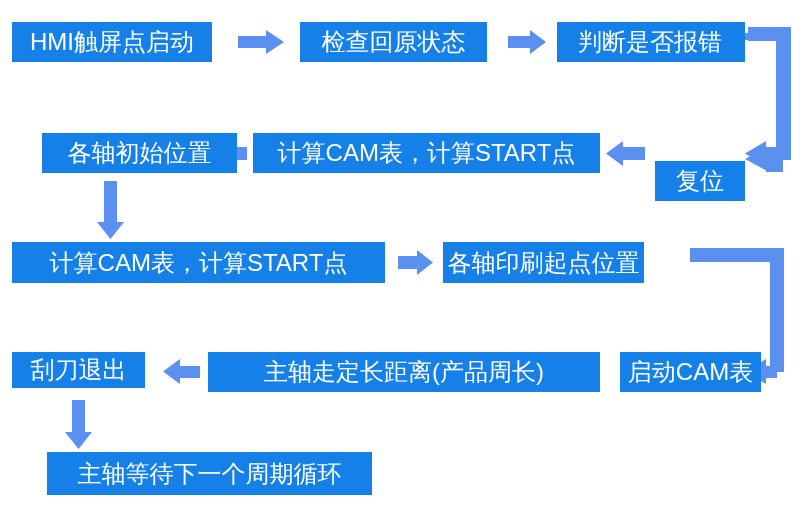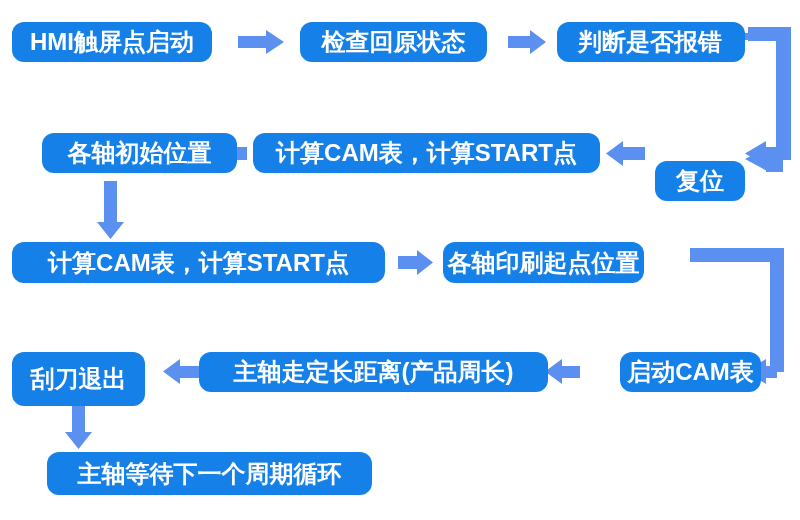--- a/index.html
+++ b/index.html
@@ -19,23 +19,23 @@
     overflow: hidden;
   }
   .node {
     position: absolute;
     display: flex;
     align-items: center;
     justify-content: center;
     box-sizing: border-box;
     background: #1580e8;
     color: #ffffff;
-    border-radius: 12px;
+    border-radius: 0;
     font-size: 24px;
-    font-weight: 700;
+    font-weight: 400;
     letter-spacing: 0px;
     line-height: 1;
     white-space: nowrap;
     padding: 0 10px;
     user-select: none;
   }
   .conn-svg {
     position: absolute;
     left: 0;
     top: 0;
@@ -107,18 +107,18 @@
   <div class="node" style="left:557px; top:22px;  width:188px; height:40px;padding-left:8px;">判断是否报错</div>
 
   <div class="node" style="left:655px; top:133px; width:90px;  height:40px;margin-top:28px;">复位</div>
   <div class="node" style="left:253px; top:133px; width:347px; height:40px;">计算CAM表，计算START点</div>
   <div class="node" style="left:12px;  top:133px; width:195px; height:40px;margin-left:30px;">各轴初始位置</div>
 
   <div class="node" style="left:12px;  top:242px; width:373px; height:41px;">计算CAM表，计算START点</div>
   <div class="node" style="left:443px; top:242px; width:201px; height:41px;">各轴印刷起点位置</div>
 
   <div class="node" style="left:620px; top:352px; width:141px; height:40px;">启动CAM表</div>
-  <div class="node" style="left:199px; top:352px; width:349px; height:40px;">主轴走定长距离(产品周长)</div>
-  <div class="node" style="left:12px;  top:352px; width:133px; height:54px;">刮刀退出</div>
+  <div class="node" style="left:208px; top:352px; width:392px; height:40px;">主轴走定长距离(产品周长)</div>
+  <div class="node" style="left:12px;  top:352px; width:133px; height:36px;">刮刀退出</div>
 
   <div class="node" style="left:30px; top:452px; width:325px; height:43px;margin-left:17px;">主轴等待下一个周期循环</div>
 
 </div>
 
 </body></html>

